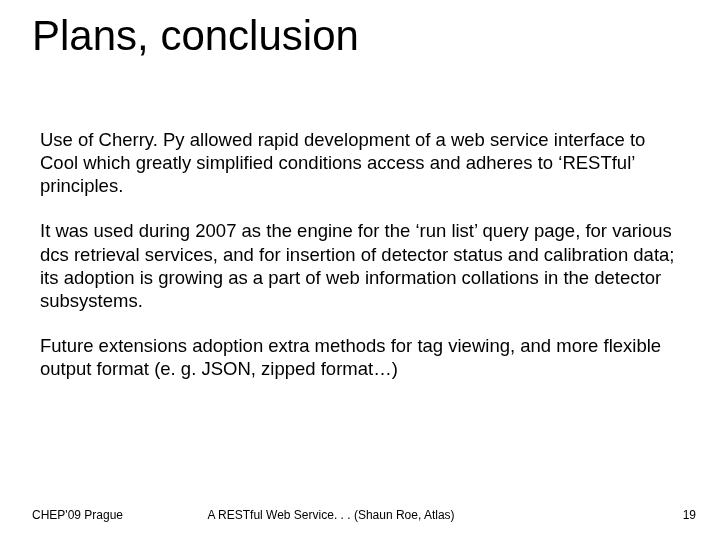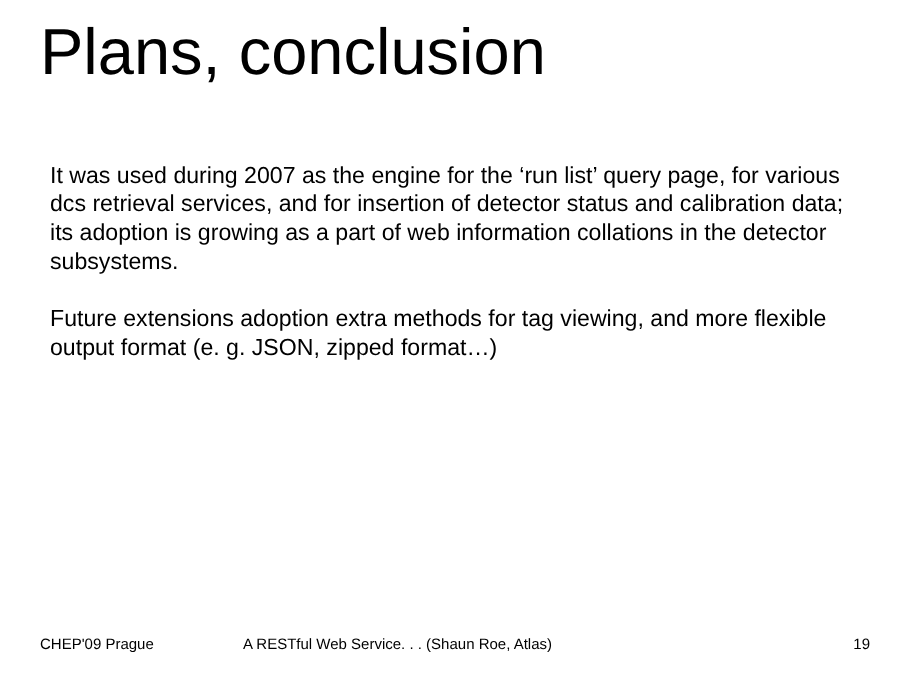--- a/index.html
+++ b/index.html
@@ -15,21 +15,21 @@
   .slide {
     position: relative;
     width: 720px;
     height: 540px;
     box-sizing: border-box;
   }
   .title {
     position: absolute;
     left: 32px;
     top: 12px;
-    font-size: 52px;
+    font-size: 42px;
     font-weight: 400;
     letter-spacing: 0px;
   }
   .body {
     position: absolute;
     left: 40px;
     top: 128px;
     width: 640px;
     font-size: 18.5px;
     line-height: 1.25;
@@ -50,35 +50,37 @@
     left: 32px;
     bottom: 0;
   }
   .footer-center {
     position: absolute;
     left: 0;
     width: 636px;
     text-align: center;
     bottom: 0;
     line-height: 1.2;
+    padding-left: 13px;
   }
   .footer-right {
     position: absolute;
     right: 24px;
     bottom: 0;
   }
 </style>
 </head>
 <body>
 
 <div class="slide">
 
   <div class="title">Plans, conclusion</div>
 
   <div class="body">
+    <p>Use of Cherry. Py allowed rapid development of a web service interface to Cool which greatly simplified conditions access and adheres to ‘RESTful’ principles.</p>
     <p>It was used during 2007 as the engine for the ‘run list’ query page, for various dcs retrieval services, and for insertion of detector status and calibration data; its adoption is growing as a part of web information collations in the detector subsystems.</p>
     <p>Future extensions adoption extra methods for tag viewing, and more flexible output format (e. g. JSON, zipped format…)</p>
   </div>
 
   <div class="footer">
     <div class="footer-left">CHEP'09 Prague</div>
     <div class="footer-center">A RESTful Web Service. . . (Shaun Roe, Atlas)</div>
     <div class="footer-right">19</div>
   </div>
 

